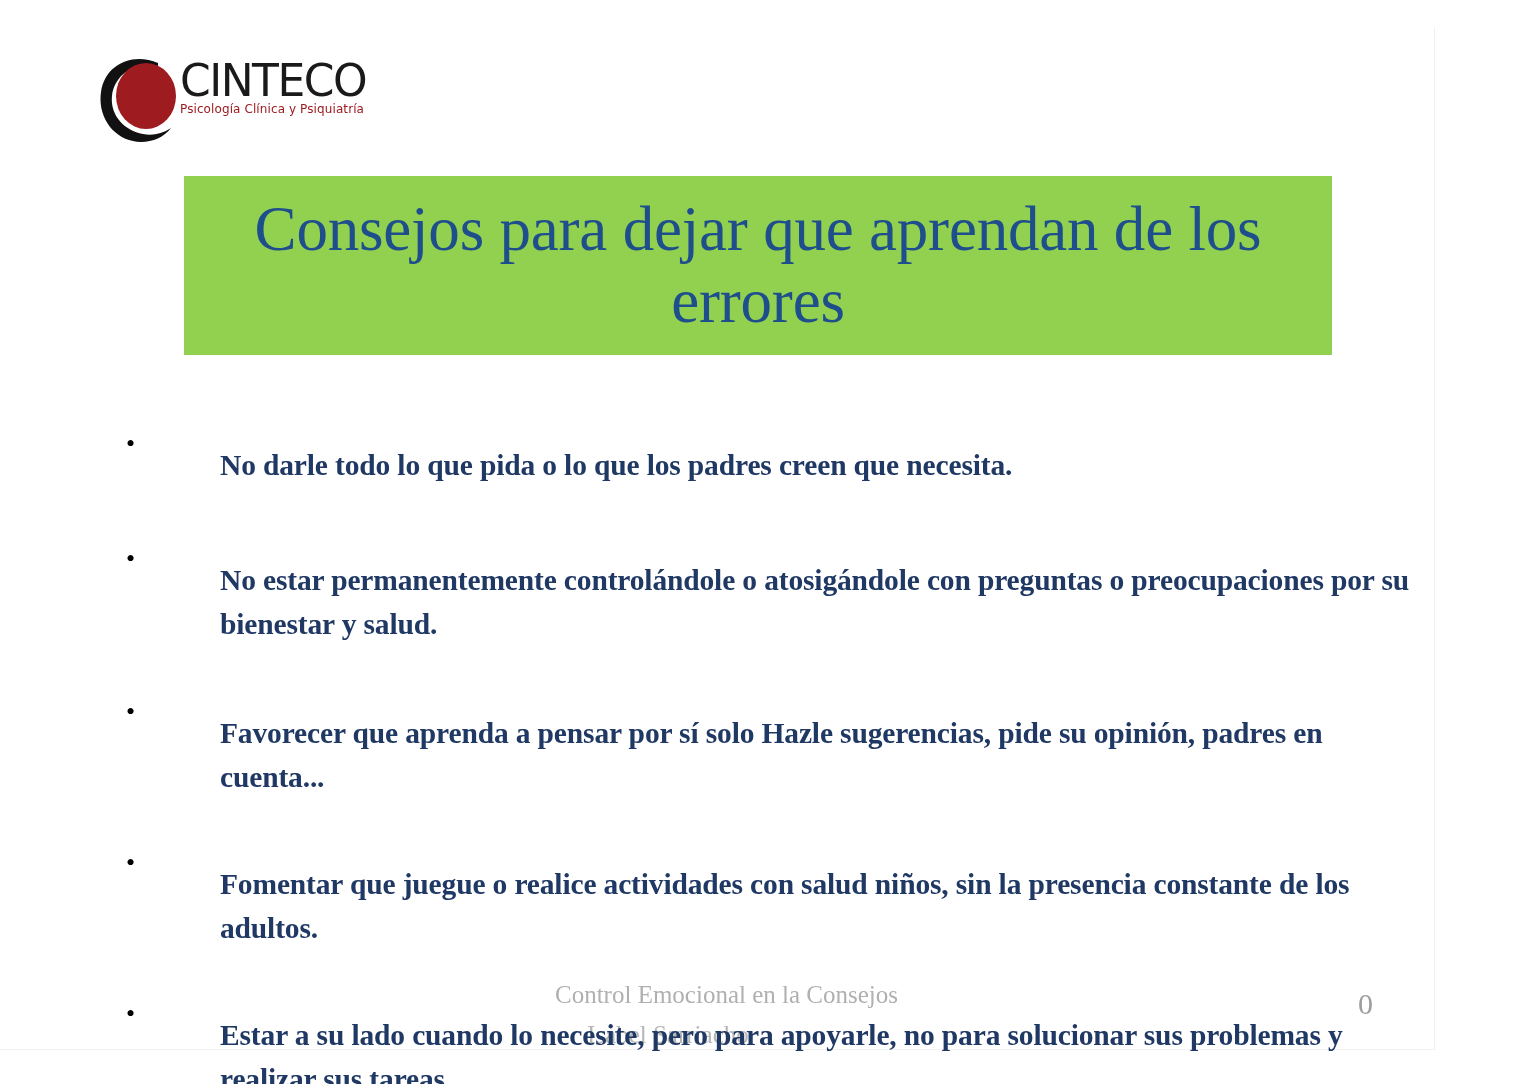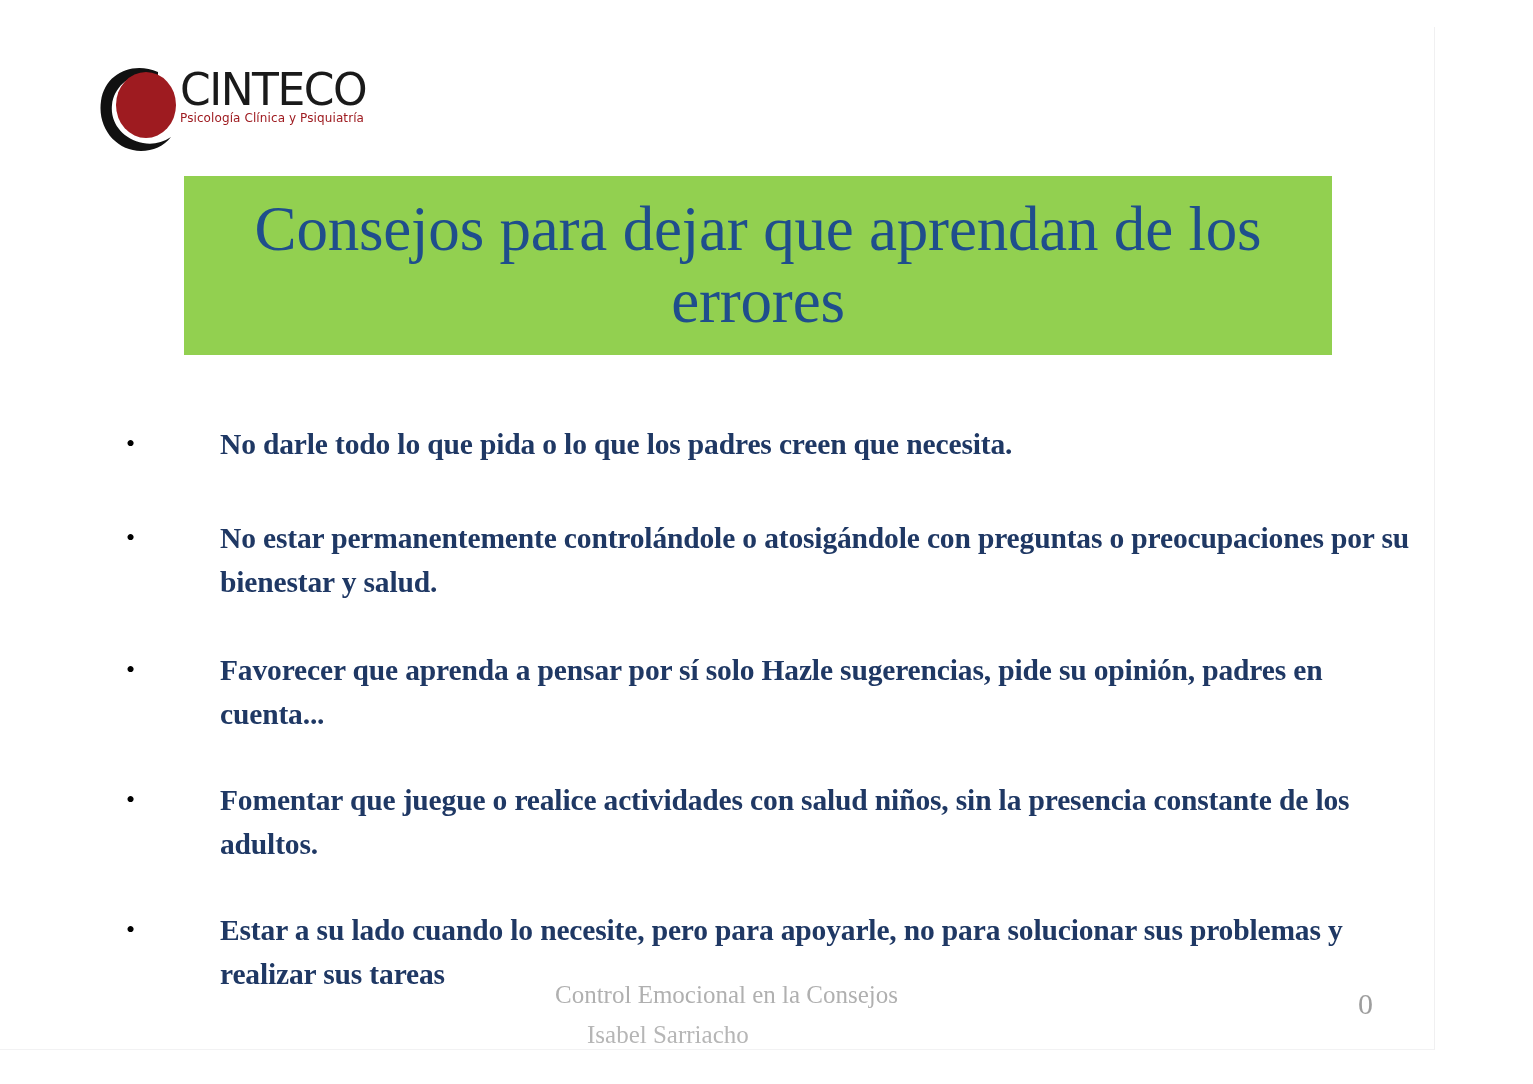--- a/index.html
+++ b/index.html
@@ -25,21 +25,21 @@
     border-right: 1px solid #f0f0f1;
     border-bottom: 1px solid #f2f2f3;
     box-sizing: border-box;
     pointer-events: none;
   }
 
   
   #logo {
     position: absolute;
     left: 95px;
-    top: 59px;
+    top: 50px;
     width: 290px;
     height: 100px;
   }
   #logo-mark {
     position: absolute;
     left: 0;
     top: 4px;
     width: 88px;
     height: 90px;
   }
@@ -108,20 +108,21 @@
     box-sizing: border-box;
   }
   .bullet-text {
     flex: 1 1 auto;
     color: #1f3864;
     font-family: "Liberation Serif", "DejaVu Serif", serif;
     font-weight: bold;
     font-size: 29.5px;
     line-height: 44px;
     letter-spacing: -0.15px;
+    margin-top: 21px;
   }
   .bullet-row.r1 { margin-bottom: 50px; }
   .bullet-row.r2 { margin-bottom: 44px; }
   .bullet-row.r3 { margin-bottom: 42px; }
   .bullet-row.r4 { margin-bottom: 42px; }
 
   
   #footer-block {
     position: absolute;
     left: 555px;

